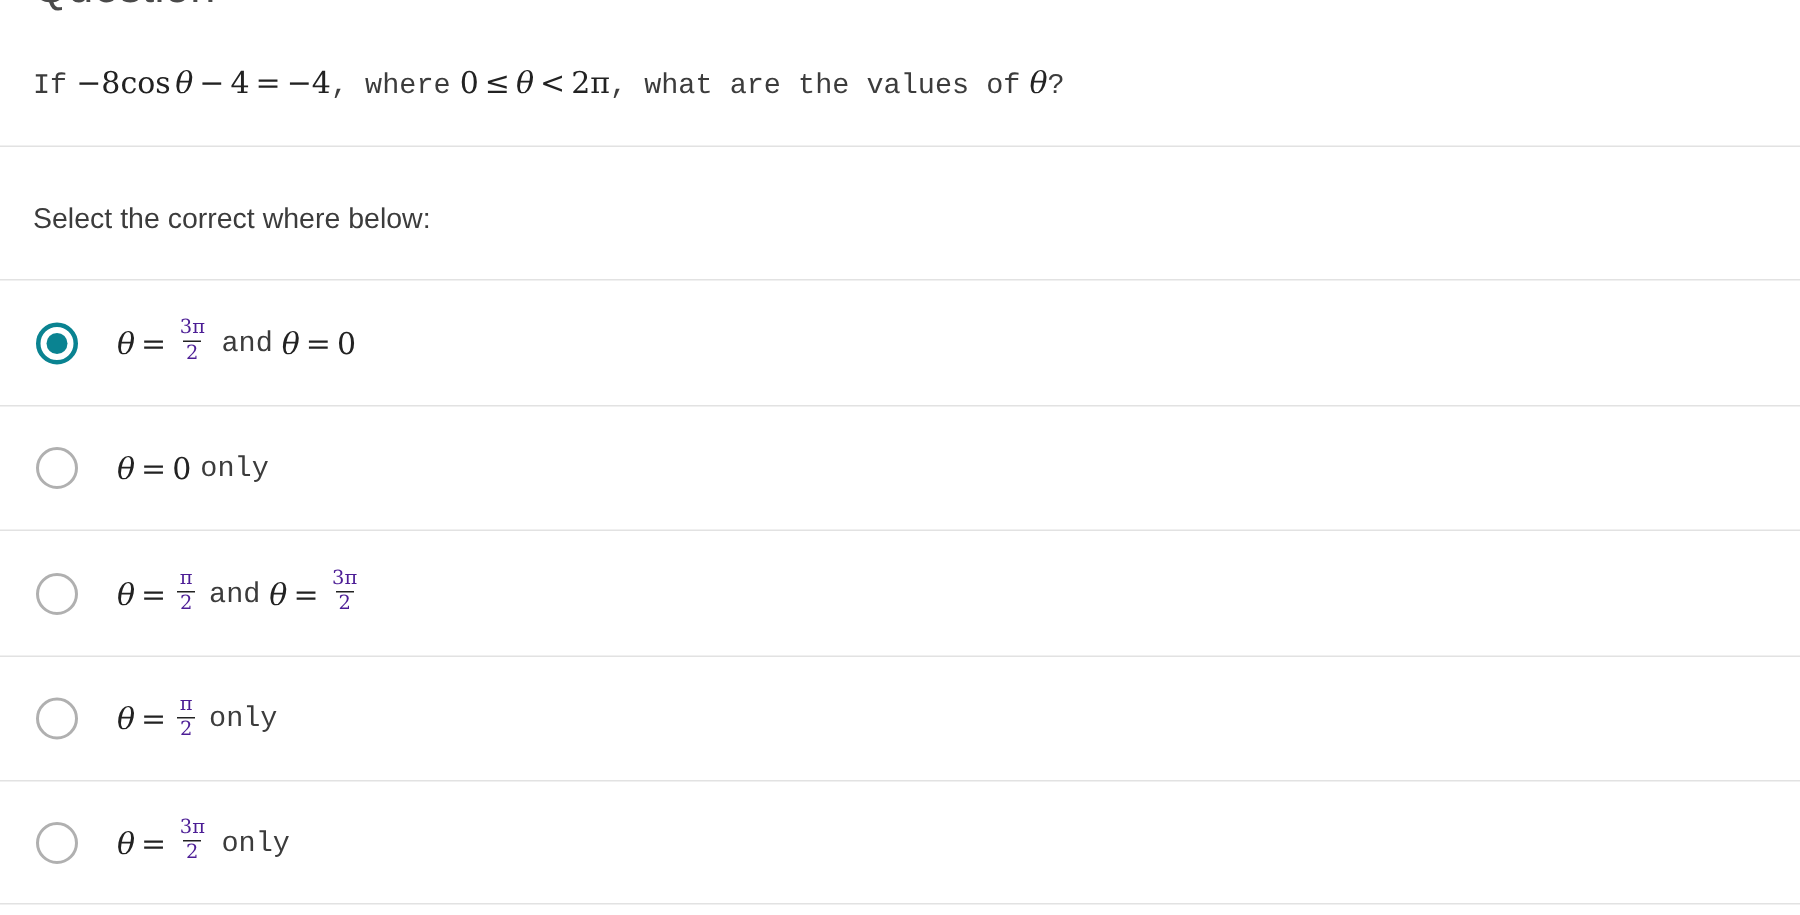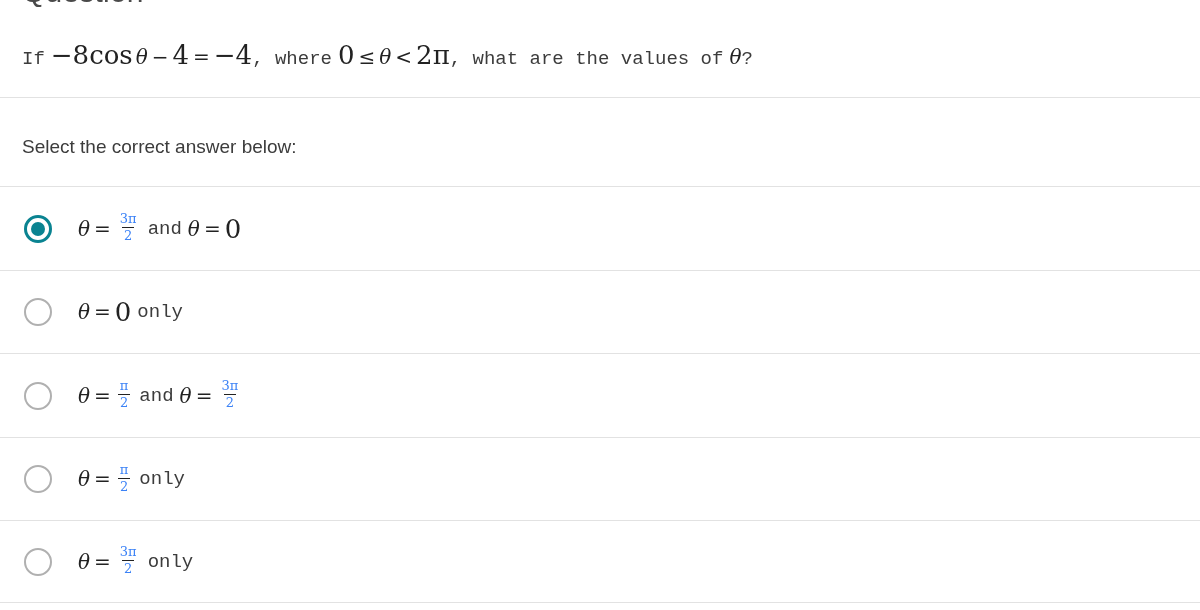--- a/index.html
+++ b/index.html
@@ -131,42 +131,42 @@
   }
   .mop {
     font-family: "DejaVu Serif", "Liberation Serif", serif;
     font-size: 20px;
     color: #222222;
     padding: 0 4px;
   }
   .mrm {
     font-family: "DejaVu Serif", "Liberation Serif", serif;
     font-style: normal;
-    font-size: 26px;
+    font-size: 20px;
     color: #222222;
   }
   .txt {
     font-family: Liberation Mono, monospace;
     font-size: 19px;
     color: #3c3c3c;
   }
   .sp { display: inline-block; width: 6px; }
   .sp-sm { display: inline-block; width: 3px; }
 
   
   .frac {
     display: inline-flex;
     flex-direction: column;
     align-items: center;
     justify-content: center;
     vertical-align: middle;
     font-family: "DejaVu Serif", "Liberation Serif", serif;
     font-size: 13px;
     line-height: 1.05;
-    color: #3b82f6;
+    color: #4c1d95;
     margin: 0 3px;
     position: relative;
     top: -1px;
   }
   .frac .num {
     padding: 0 2px 1px 2px;
   }
   .frac .den {
     padding: 1px 2px 0 2px;
     border-top: 1px solid #222222;
@@ -181,21 +181,21 @@
 <div class="page">
 
   <div class="question-header">Question</div>
 
   <div class="prompt-row">
     <span class="txt">If</span><span class="sp"></span><span class="mrm">−8cos</span><span class="sp-sm"></span><span class="mi">θ</span><span class="mop">−</span><span class="mrm">4</span><span class="mop">=</span><span class="mrm">−4</span><span class="txt">, where</span><span class="sp"></span><span class="mrm">0</span><span class="mop">≤</span><span class="mi">θ</span><span class="mop">&lt;</span><span class="mrm">2π</span><span class="txt">, what are the values of</span><span class="sp"></span><span class="mi">θ</span><span class="txt">?</span>
   </div>
 
   <div class="divider d1"></div>
 
-  <div class="instruction">Select the correct answer below:</div>
+  <div class="instruction">Select the correct where below:</div>
 
   <div class="divider d2"></div>
 
   <div class="option o1">
     <div class="radio checked"></div>
     <div class="option-label">
       <span class="mi">θ</span>
         <span class="mop">=</span>
         <span class="frac">
           <span class="num pi">3π</span>

